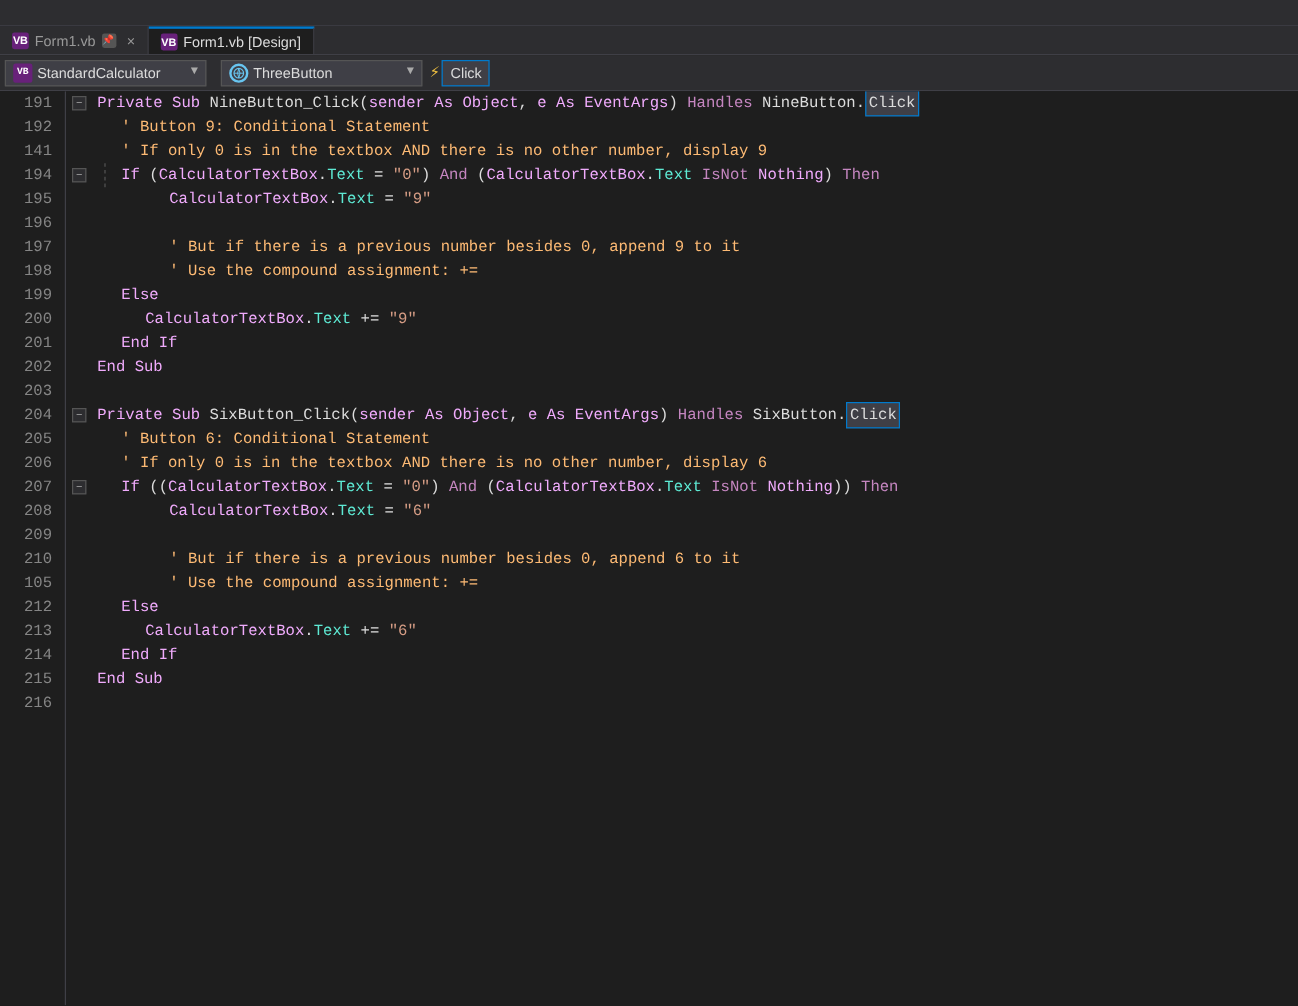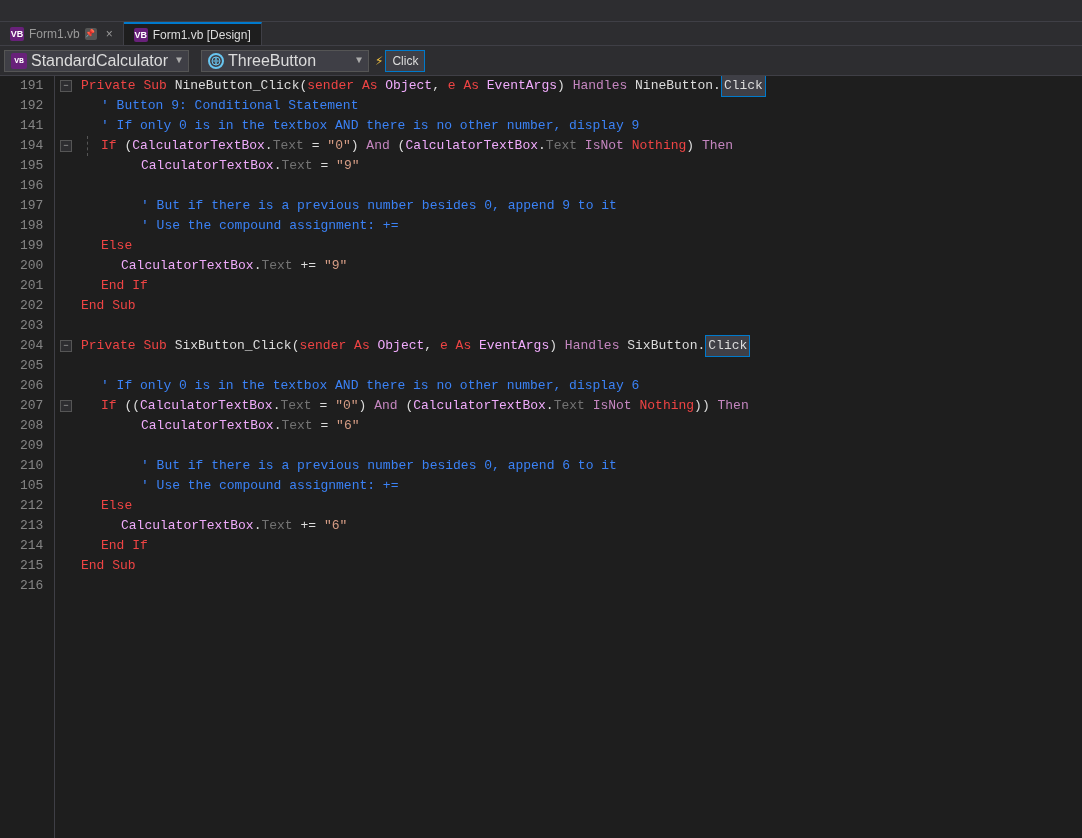--- a/index.html
+++ b/index.html
@@ -105,21 +105,21 @@
       width: 16px;
       height: 16px;
       border-radius: 50%;
       border: 2px solid #68c5f0;
       display: flex;
       align-items: center;
       justify-content: center;
     }
     .dropdown-text {
       color: #dcdcdc;
-      font-size: 16px;
+      font-size: 12px;
       font-family: 'Segoe UI', sans-serif;
       min-width: 120px;
     }
     .dropdown-arrow {
       color: #aaa;
       font-size: 10px;
       margin-left: 4px;
     }
     .dropdown-separator {
       width: 8px;
@@ -191,27 +191,27 @@
       background: #2d2d30;
       display: flex;
       align-items: center;
       justify-content: center;
       font-size: 9px;
       color: #aaa;
       cursor: pointer;
     }
 
     
-    .kw { color: #ef4444; } 
+    .kw { color: #f0abfc; } 
     .kw2 { color: #c586c0; } 
     .str { color: #d69d85; } 
-    .comment { color: #3b82f6; } 
+    .comment { color: #fdba74; } 
     .method { color: #dcdcdc; } 
     .class-name { color: #f0abfc; } 
-    .prop { color: #737373; } 
+    .prop { color: #5eead4; } 
     .punct { color: #dcdcdc; }
     .highlight-box {
       background: #3f3f46;
       border: 1px solid #007acc;
       padding: 0 2px;
     }
 
     .row-wrapper {
       display: flex;
       height: 20px;
@@ -391,20 +391,23 @@
       <div class="collapse-col">
         <div class="collapse-btn">−</div>
       </div>
       <div style="display:flex; align-items:center; padding-left:4px;">
         <span class="kw">Private</span>&nbsp;<span class="kw">Sub</span>&nbsp;<span class="method">SixButton_Click(</span><span class="kw">sender</span>&nbsp;<span class="kw">As</span>&nbsp;<span class="class-name">Object</span><span class="punct">,</span>&nbsp;<span class="kw">e</span>&nbsp;<span class="kw">As</span>&nbsp;<span class="class-name">EventArgs</span><span class="punct">)</span>&nbsp;<span class="kw2">Handles</span>&nbsp;<span class="method">SixButton.</span><span class="highlight-box">Click</span>
       </div>
     </div>
 
     <div class="row-wrapper">
       <div class="collapse-col"></div>
+      <div style="display:flex; align-items:center; padding-left:24px;">
+        <span class="comment">' Button 6: Conditional Statement</span>
+      </div>
     </div>
 
     <div class="row-wrapper">
       <div class="collapse-col"></div>
       <div style="display:flex; align-items:center; padding-left:24px;">
         <span class="comment">' If only 0 is in the textbox AND there is no other number, display 6</span>
       </div>
     </div>
 
     <div class="row-wrapper">

